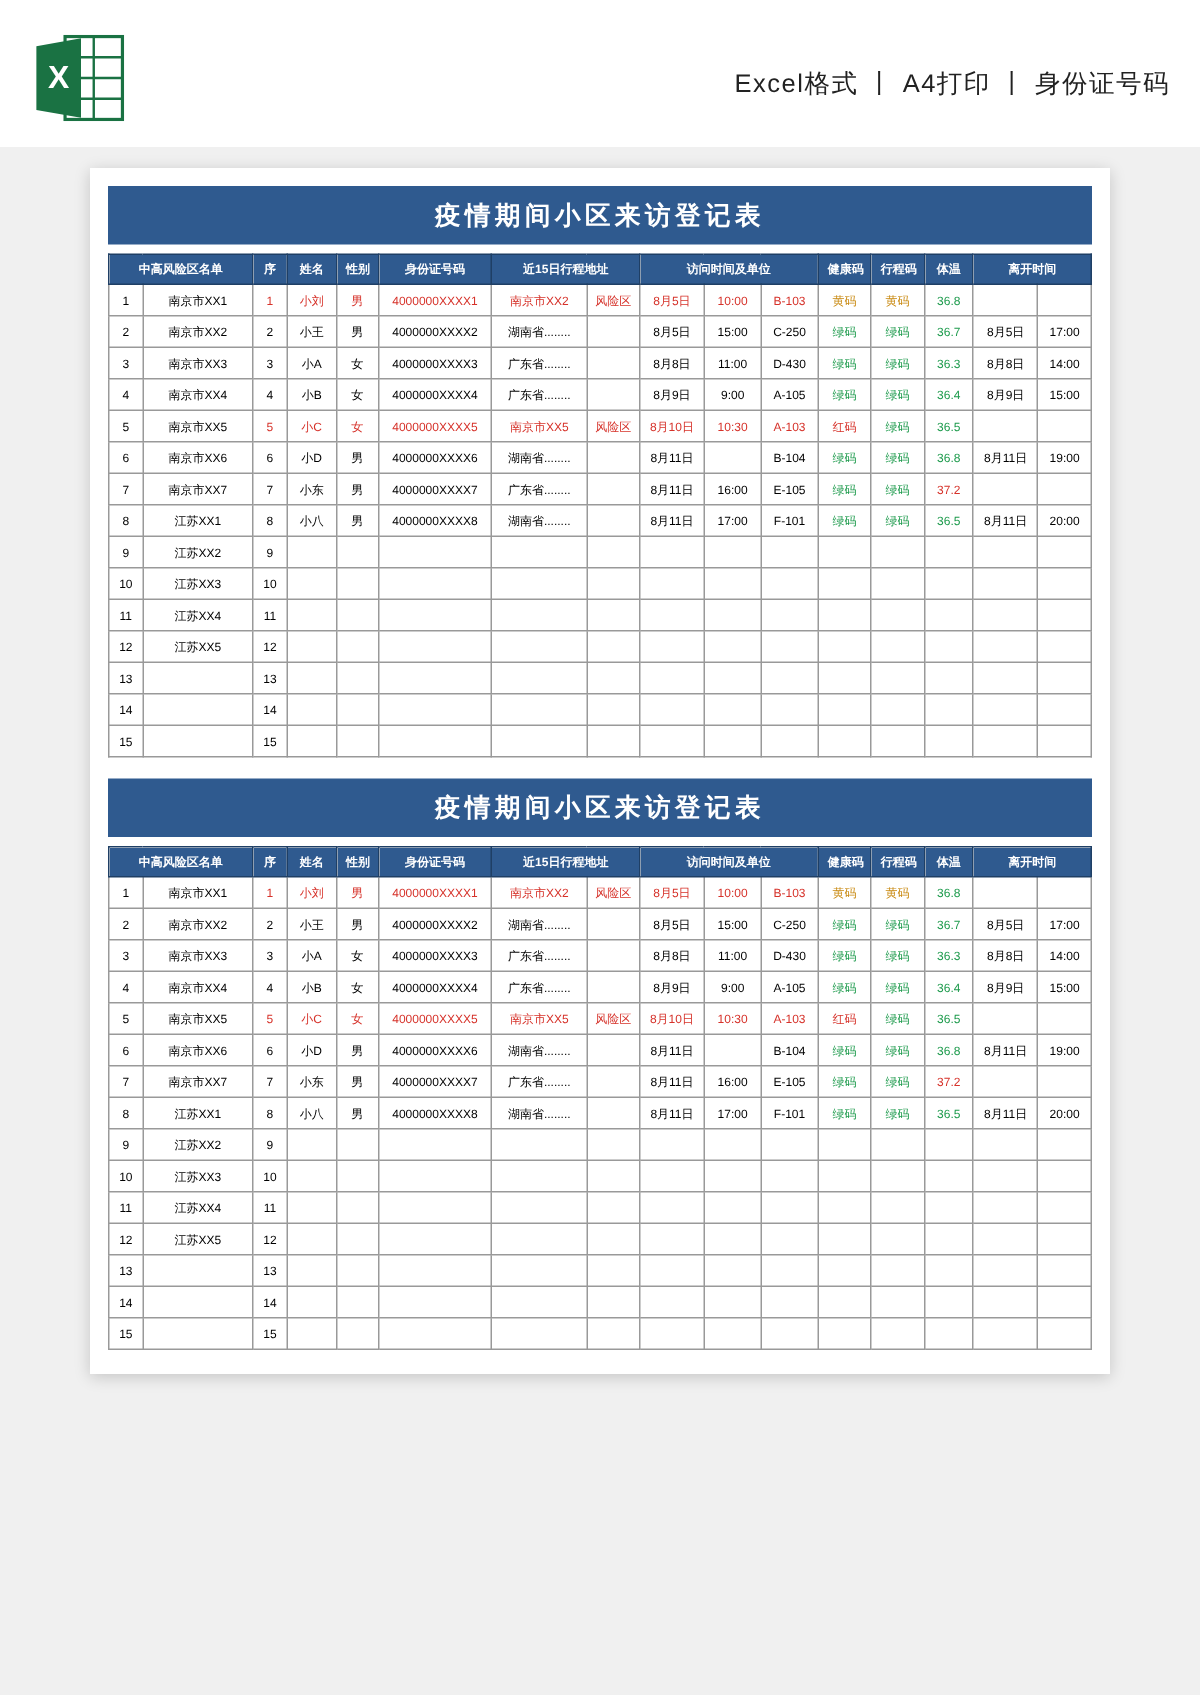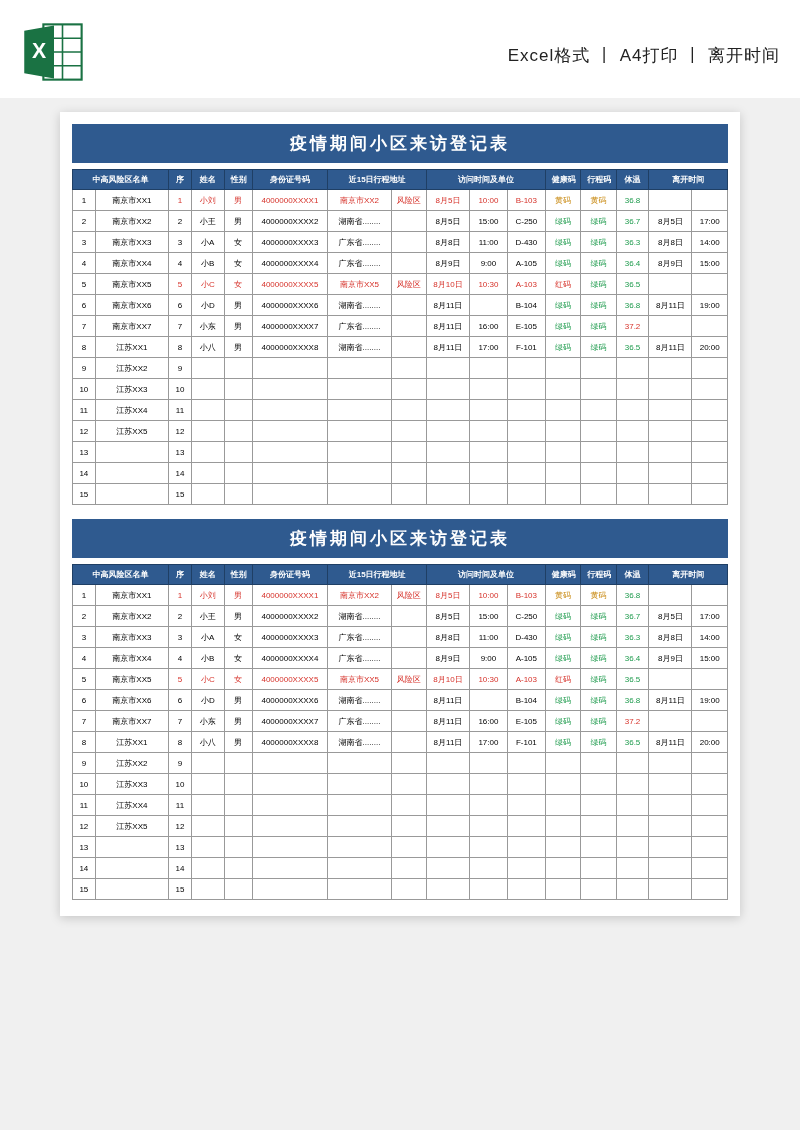--- a/index.html
+++ b/index.html
@@ -93,21 +93,21 @@
   <svg class="excel-icon" viewBox="0 0 64 64">
     <rect x="22" y="6" width="36" height="52" fill="#fff" stroke="#1a7243" stroke-width="2"></rect>
     <line x1="22" y1="19" x2="58" y2="19" stroke="#1a7243" stroke-width="1.5"></line>
     <line x1="22" y1="32" x2="58" y2="32" stroke="#1a7243" stroke-width="1.5"></line>
     <line x1="22" y1="45" x2="58" y2="45" stroke="#1a7243" stroke-width="1.5"></line>
     <line x1="40" y1="6" x2="40" y2="58" stroke="#1a7243" stroke-width="1.5"></line>
     <polygon points="4,12 32,7 32,57 4,52" fill="#1a7243"></polygon>
     <text x="18" y="38" font-size="20" fill="#fff" text-anchor="middle" font-weight="bold" font-family="Arial">X</text>
   </svg>
   <div class="header-text">
-    <p class="subtitle">Excel格式 丨 A4打印 丨 离开时间</p>
+    <p class="subtitle">Excel格式 丨 A4打印 丨 身份证号码</p>
   </div>
 </div>
 
 <div class="page">
   <div id="tables-host">
       <div class="tbl-title">疫情期间小区来访登记表</div>
       <table>
         <colgroup>
           <col style="width:18px">
           <col style="width:58px">

